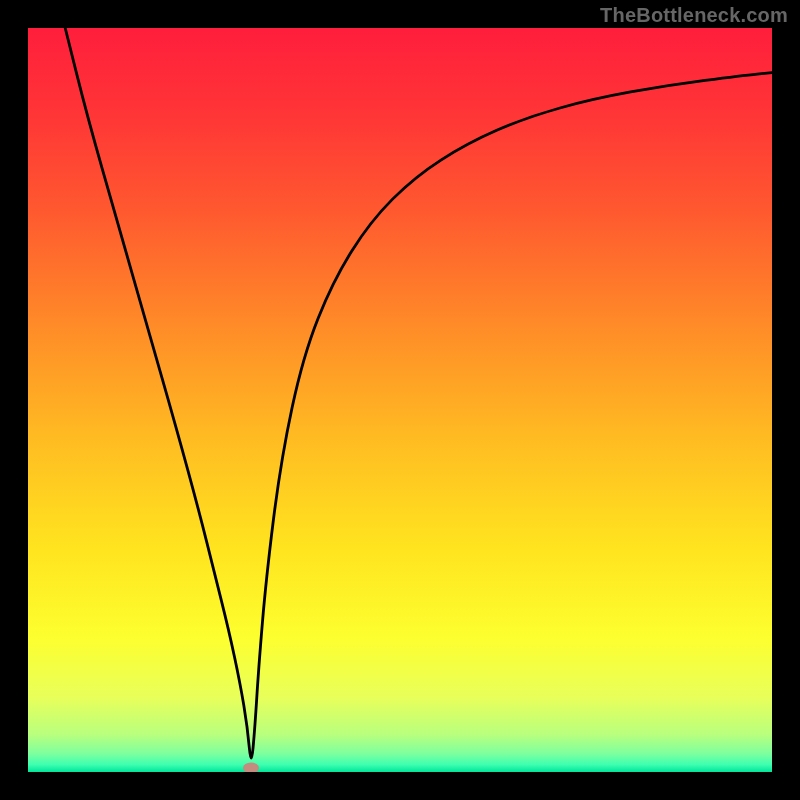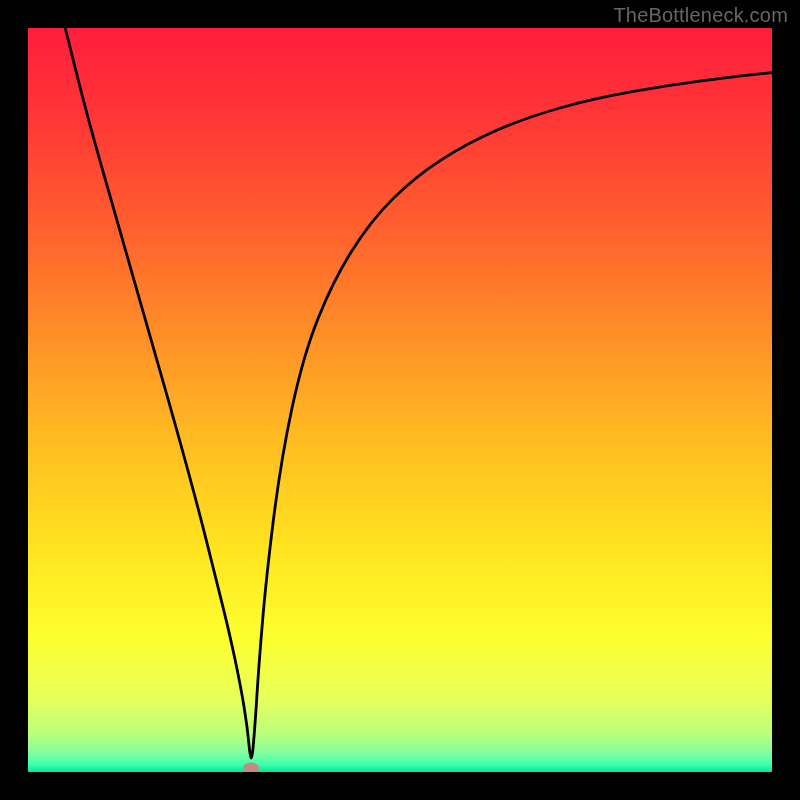--- a/index.html
+++ b/index.html
@@ -10,21 +10,21 @@
     position: relative;
     overflow: hidden;
     font-family: Arial, sans-serif;
   }
   .watermark {
     position: absolute;
     top: 4px;
     right: 12px;
     color: #666;
     font-size: 20px;
-    font-weight: 400;
+    font-weight: 700;
     z-index: 10;
     letter-spacing: 0.2px;
     margin-left: 12px;
   }
   .plot-area {
     position: absolute;
     top: 28px;
     left: 28px;
     width: 744px;
     height: 744px;

